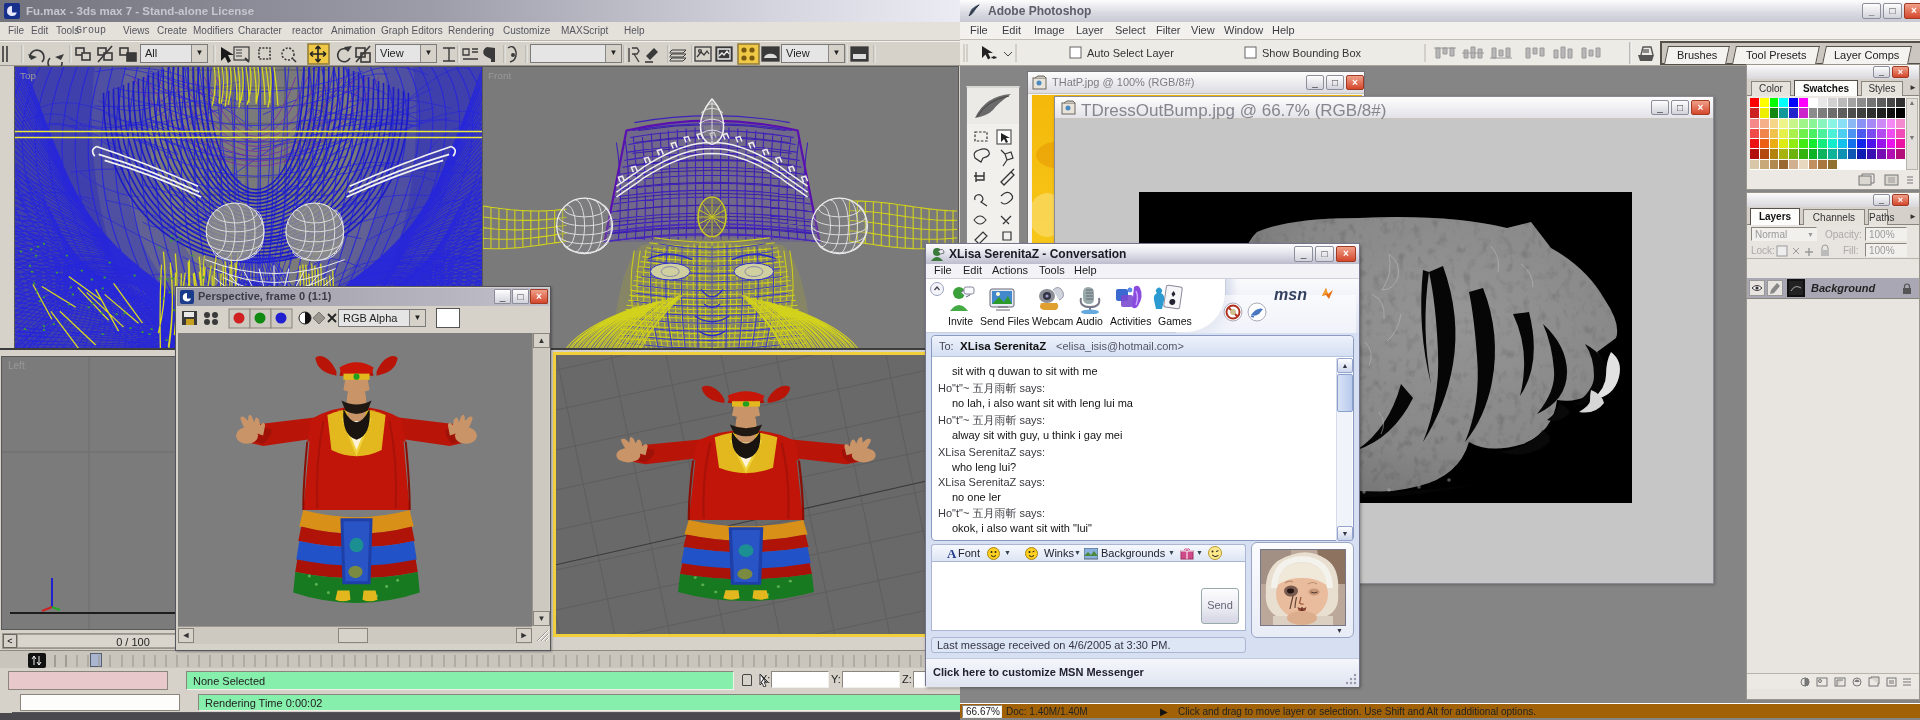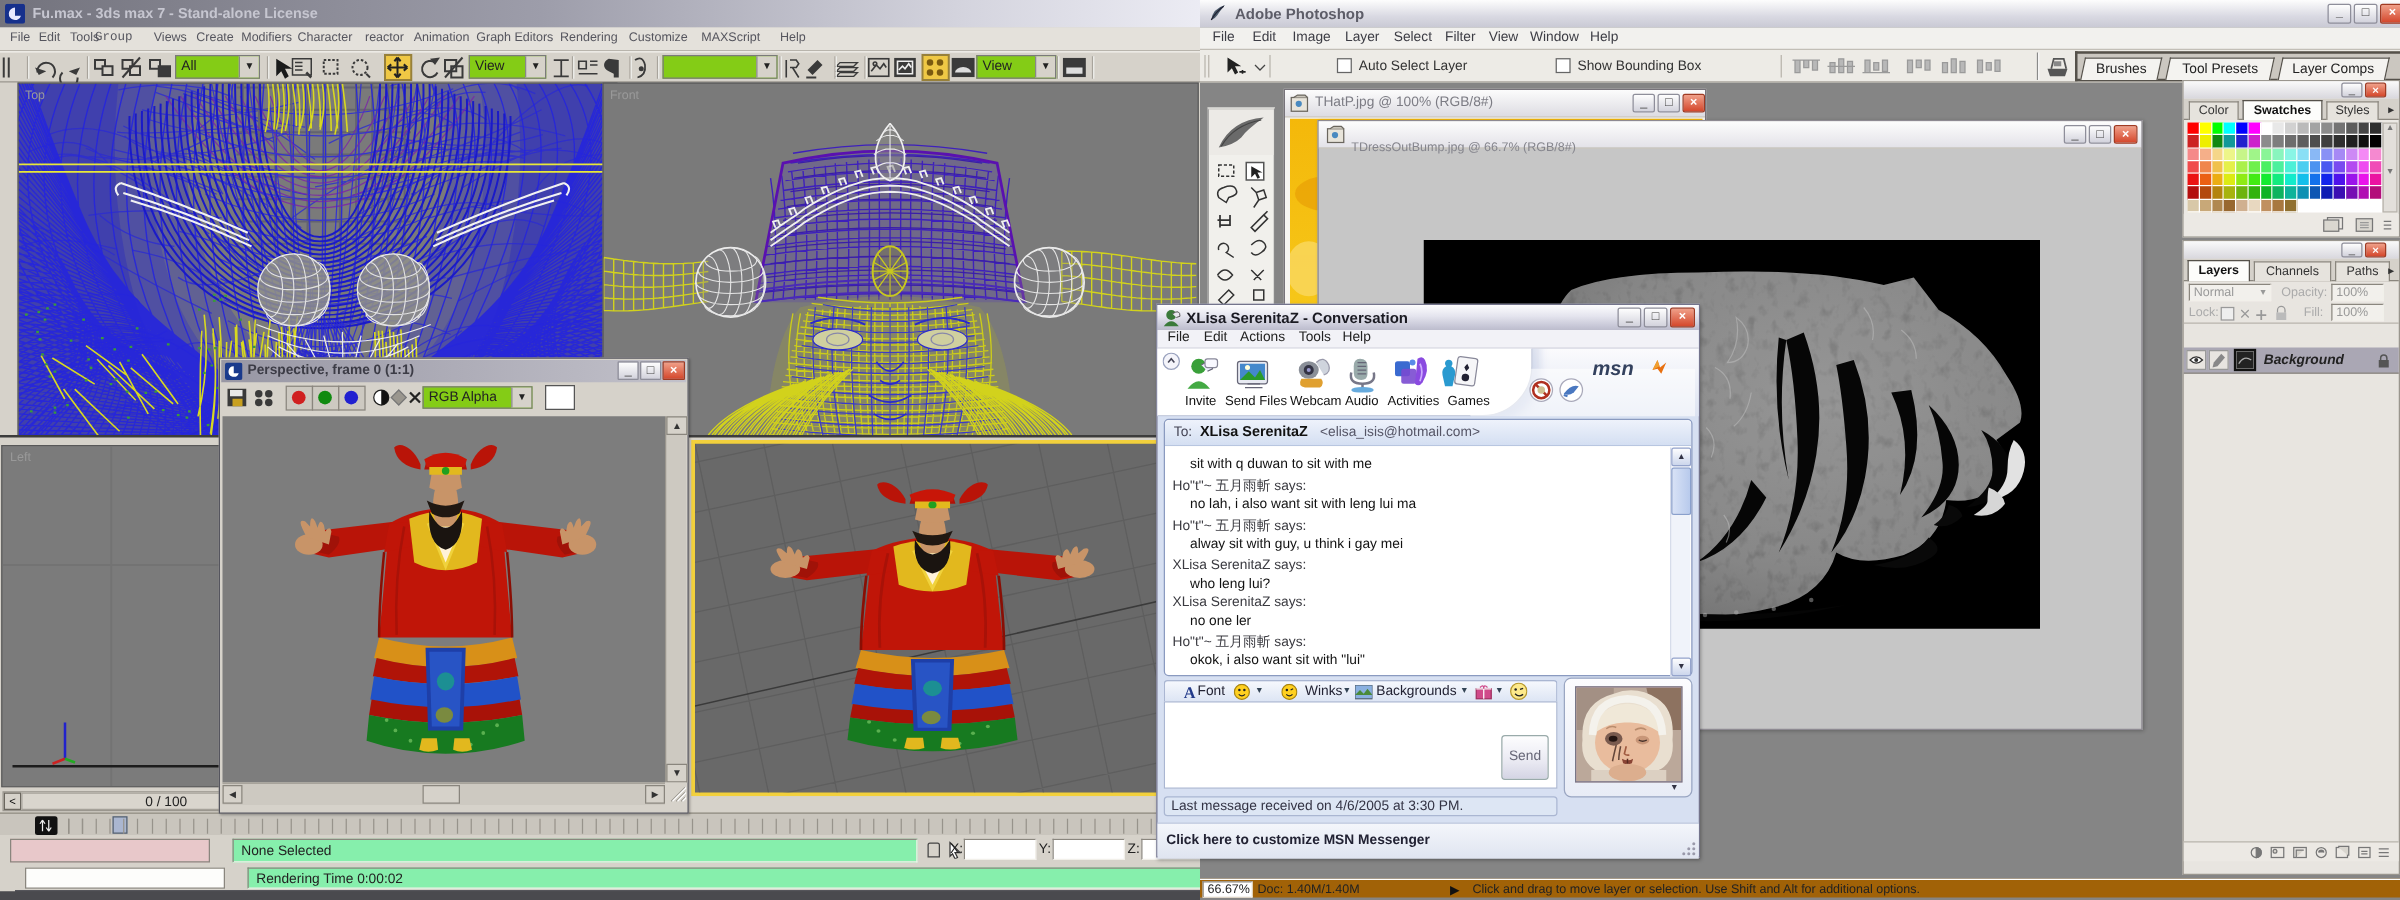--- a/index.html
+++ b/index.html
@@ -5,21 +5,21 @@
 html,body{width:1920px;height:720px;overflow:hidden;background:#858585;font-family:"Liberation Sans",sans-serif;}
 #stage{position:relative;width:1920px;height:720px;overflow:hidden;}
 .abs{position:absolute;}
 
 #max{left:0;top:0;width:963px;height:714px;background:#d6d2ca;}
 #max-title{left:0;top:0;width:963px;height:22px;background:linear-gradient(90deg,#73737d 0%,#9d9daa 45%,#d4d4de 80%,#ececf4 100%);color:#c6c6d0;font-weight:bold;font-size:11.5px;line-height:22px;}
 #max-title .txt{position:absolute;left:26px;top:0;}
 #max-menu{left:0;top:22px;width:963px;height:19px;background:#e4e1db;border-bottom:1px solid #b8b4ac;font-size:10px;color:#55555e;}
 #max-menu span{position:absolute;top:3px;}
 #max-tb{left:0;top:41px;width:963px;height:25px;background:#d6d2ca;border-top:1px solid #f4f2ee;border-bottom:1px solid #9a968e;}
-.combo{position:absolute;height:19px;background:#84cc16;border:1px solid #7a7a7a;font-size:11px;color:#222;line-height:17px;padding-left:4px;}
+.combo{position:absolute;height:19px;background:#e5e5e5;border:1px solid #7a7a7a;font-size:11px;color:#222;line-height:17px;padding-left:4px;}
 .combo .da{position:absolute;right:0;top:0;width:16px;height:17px;background:#d6d2ca;border-left:1px solid #888;text-align:center;line-height:15px;font-size:8px;color:#222;}
 
 .vp{background:#7b7b7b;border:1px solid #585858;}
 #vp-divider-h{left:0;top:348px;width:963px;height:8px;background:#d6d2ca;border-top:2px solid #3c3c3c;}
 
 #max-bottom{left:0;top:630px;width:963px;height:84px;}
 .sunken{position:absolute;background:#86efac;border:1px solid #8a867e;border-bottom-color:#f2f0ea;border-right-color:#f2f0ea;font-size:11px;color:#222;}
 
 #ps{left:960px;top:0;width:960px;height:720px;background:#858585;}
 #ps-title{left:960px;top:0;width:960px;height:22px;background:linear-gradient(180deg,#fdfdfd,#d9d9e2 60%,#c9c9d4);color:#5d5d68;font-weight:bold;font-size:12px;line-height:22px;}
@@ -441,21 +441,21 @@
         </svg>
 </div>
 </div>
 <div class="abs" id="ps-win2" style="left:1054px;top:96px;width:660px;height:488px;background:#c6c6c6;border:1px solid #8e8a92;box-shadow:1px 1px 3px rgba(0,0,0,.25);">
 <div style="position:absolute;left:0;top:0;width:658px;height:22px;background:linear-gradient(180deg,#fdfdfd,#e3e2e8);border-bottom:1px solid #cac6be;">
 <svg width="15" height="15" style="position:absolute;left:6px;top:3px;">
           <rect x="1" y="3" width="13" height="11" fill="#e8e4da" stroke="#6a665e"></rect>
           <path d="M3 3 l3 -2 h6 l2 2" fill="#c8c4ba" stroke="#6a665e"></path>
           <circle cx="7" cy="8" r="2.5" fill="#4a8ac0"></circle>
         </svg>
-<span style="position:absolute;left:26px;top:16px;font-size:10px;color:#85858d;">TDressOutBump.jpg @ 66.7% (RGB/8#)</span>
+<span style="position:absolute;left:26px;top:4px;font-size:17px;color:#85858d;">TDressOutBump.jpg @ 66.7% (RGB/8#)</span>
 <span class="xpbtn" style="left:596px;top:3px;width:18px;height:15px;">_</span>
 <span class="xpbtn" style="left:616px;top:3px;width:18px;height:15px;">□</span>
 <span class="xpbtn close" style="left:636px;top:3px;width:19px;height:15px;">×</span>
 </div>
 <div style="position:absolute;left:84px;top:95px;width:493px;height:311px;background:#000;overflow:hidden;" id="bump-img">
 <svg width="493" height="311" viewBox="0 0 493 311">
 <defs>
 <filter id="tex" x="-5%" y="-5%" width="110%" height="110%">
 <feTurbulence type="fractalNoise" baseFrequency="0.12 0.09" numOctaves="3" seed="11" result="n"></feTurbulence>
 <feColorMatrix in="n" type="matrix" values="0 0 0 0 0.8 0 0 0 0 0.8 0 0 0 0 0.8 1.4 1.4 1.4 0 -1.1"></feColorMatrix>
@@ -627,21 +627,21 @@
 </div>
 </div>
 <div class="abs" id="ps-layers" style="left:1746px;top:192px;width:174px;height:508px;background:#e8e5e0;border:1px solid #9a968e;">
 <div style="position:absolute;left:0;top:0;width:172px;height:14px;background:linear-gradient(180deg,#fafafa,#d8d7dd);">
 <span class="xpbtn" style="left:126px;top:1px;width:17px;height:12px;line-height:9px;font-size:9px;">_</span>
 <span class="xpbtn close" style="left:145px;top:1px;width:17px;height:12px;line-height:10px;font-size:9px;">×</span>
 </div>
 <div style="position:absolute;left:0;top:14px;width:172px;height:18px;background:#d5d1ca;border-bottom:1px solid #8a867e;">
 <div style="position:absolute;left:3px;top:1px;width:50px;height:17px;background:#fdfdfb;border:1px solid #55514a;border-bottom:none;font-size:10px;font-weight:bold;text-align:center;line-height:16px;color:#111;">Layers</div>
 <div style="position:absolute;left:56px;top:2px;width:62px;height:16px;background:#e6e3dd;border:1px solid #8a867e;border-bottom:none;font-size:10px;text-align:center;line-height:15px;color:#333;">Channels</div>
-<div style="position:absolute;left:121px;top:2px;width:44px;height:16px;background:#e6e3dd;border:1px solid #8a867e;border-bottom:none;font-size:10px;text-align:center;line-height:15px;color:#333;">Paths</div>
+<div style="position:absolute;left:121px;top:2px;width:20px;height:16px;background:#e6e3dd;border:1px solid #8a867e;border-bottom:none;font-size:10px;text-align:center;line-height:15px;color:#333;">Paths</div>
 <span style="position:absolute;right:2px;top:5px;font-size:8px;color:#333;">►</span>
 </div>
 <div style="position:absolute;left:0;top:32px;width:172px;height:17px;">
 <div class="sunken" style="left:4px;top:2px;width:66px;height:14px;background:#f2f0ec;color:#999;font-size:10px;line-height:13px;padding-left:3px;">Normal<span style="position:absolute;right:2px;font-size:7px;">▼</span></div>
 <span style="position:absolute;left:78px;top:4px;font-size:10px;color:#aaa;">Opacity:</span>
 <div class="sunken" style="left:118px;top:2px;width:42px;height:14px;background:#f2f0ec;color:#999;font-size:10px;line-height:13px;padding-left:3px;">100%</div>
 </div>
 <div style="position:absolute;left:0;top:49px;width:172px;height:17px;border-bottom:1px solid #b8b4ac;">
 <span style="position:absolute;left:4px;top:3px;font-size:10px;color:#aaa;">Lock:</span>
 <svg width="60" height="16" style="position:absolute;left:28px;top:1px;">

